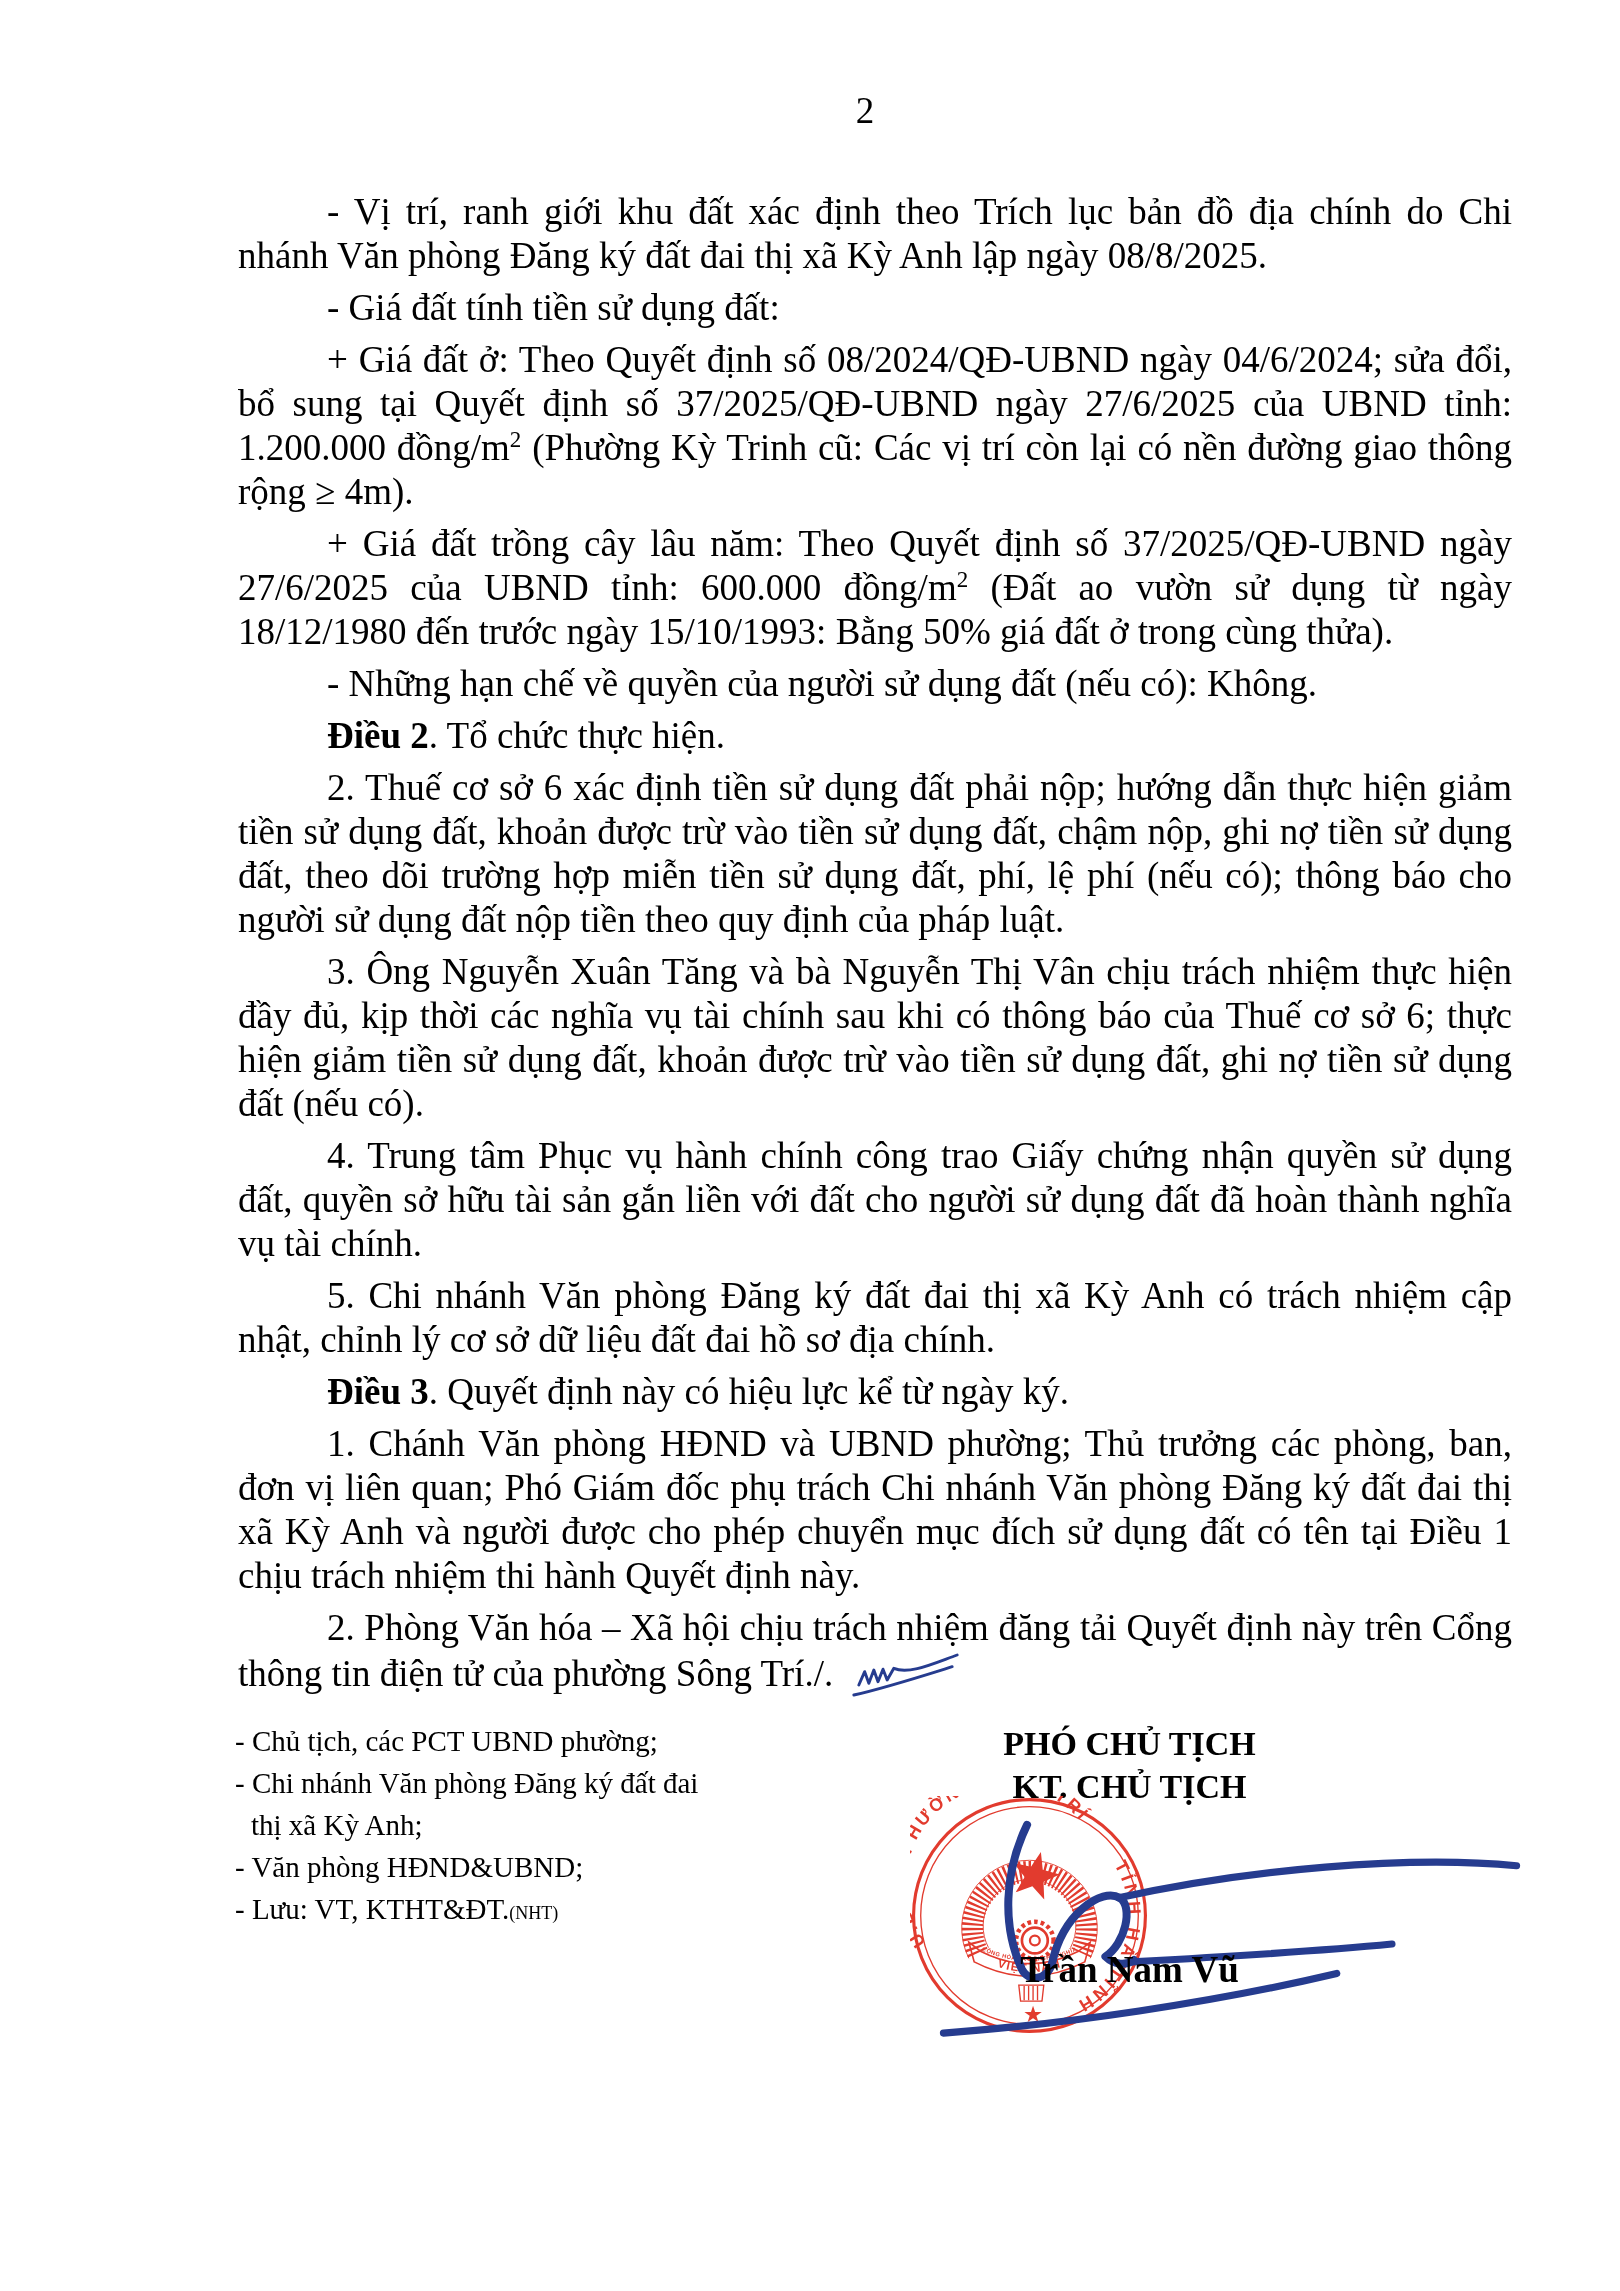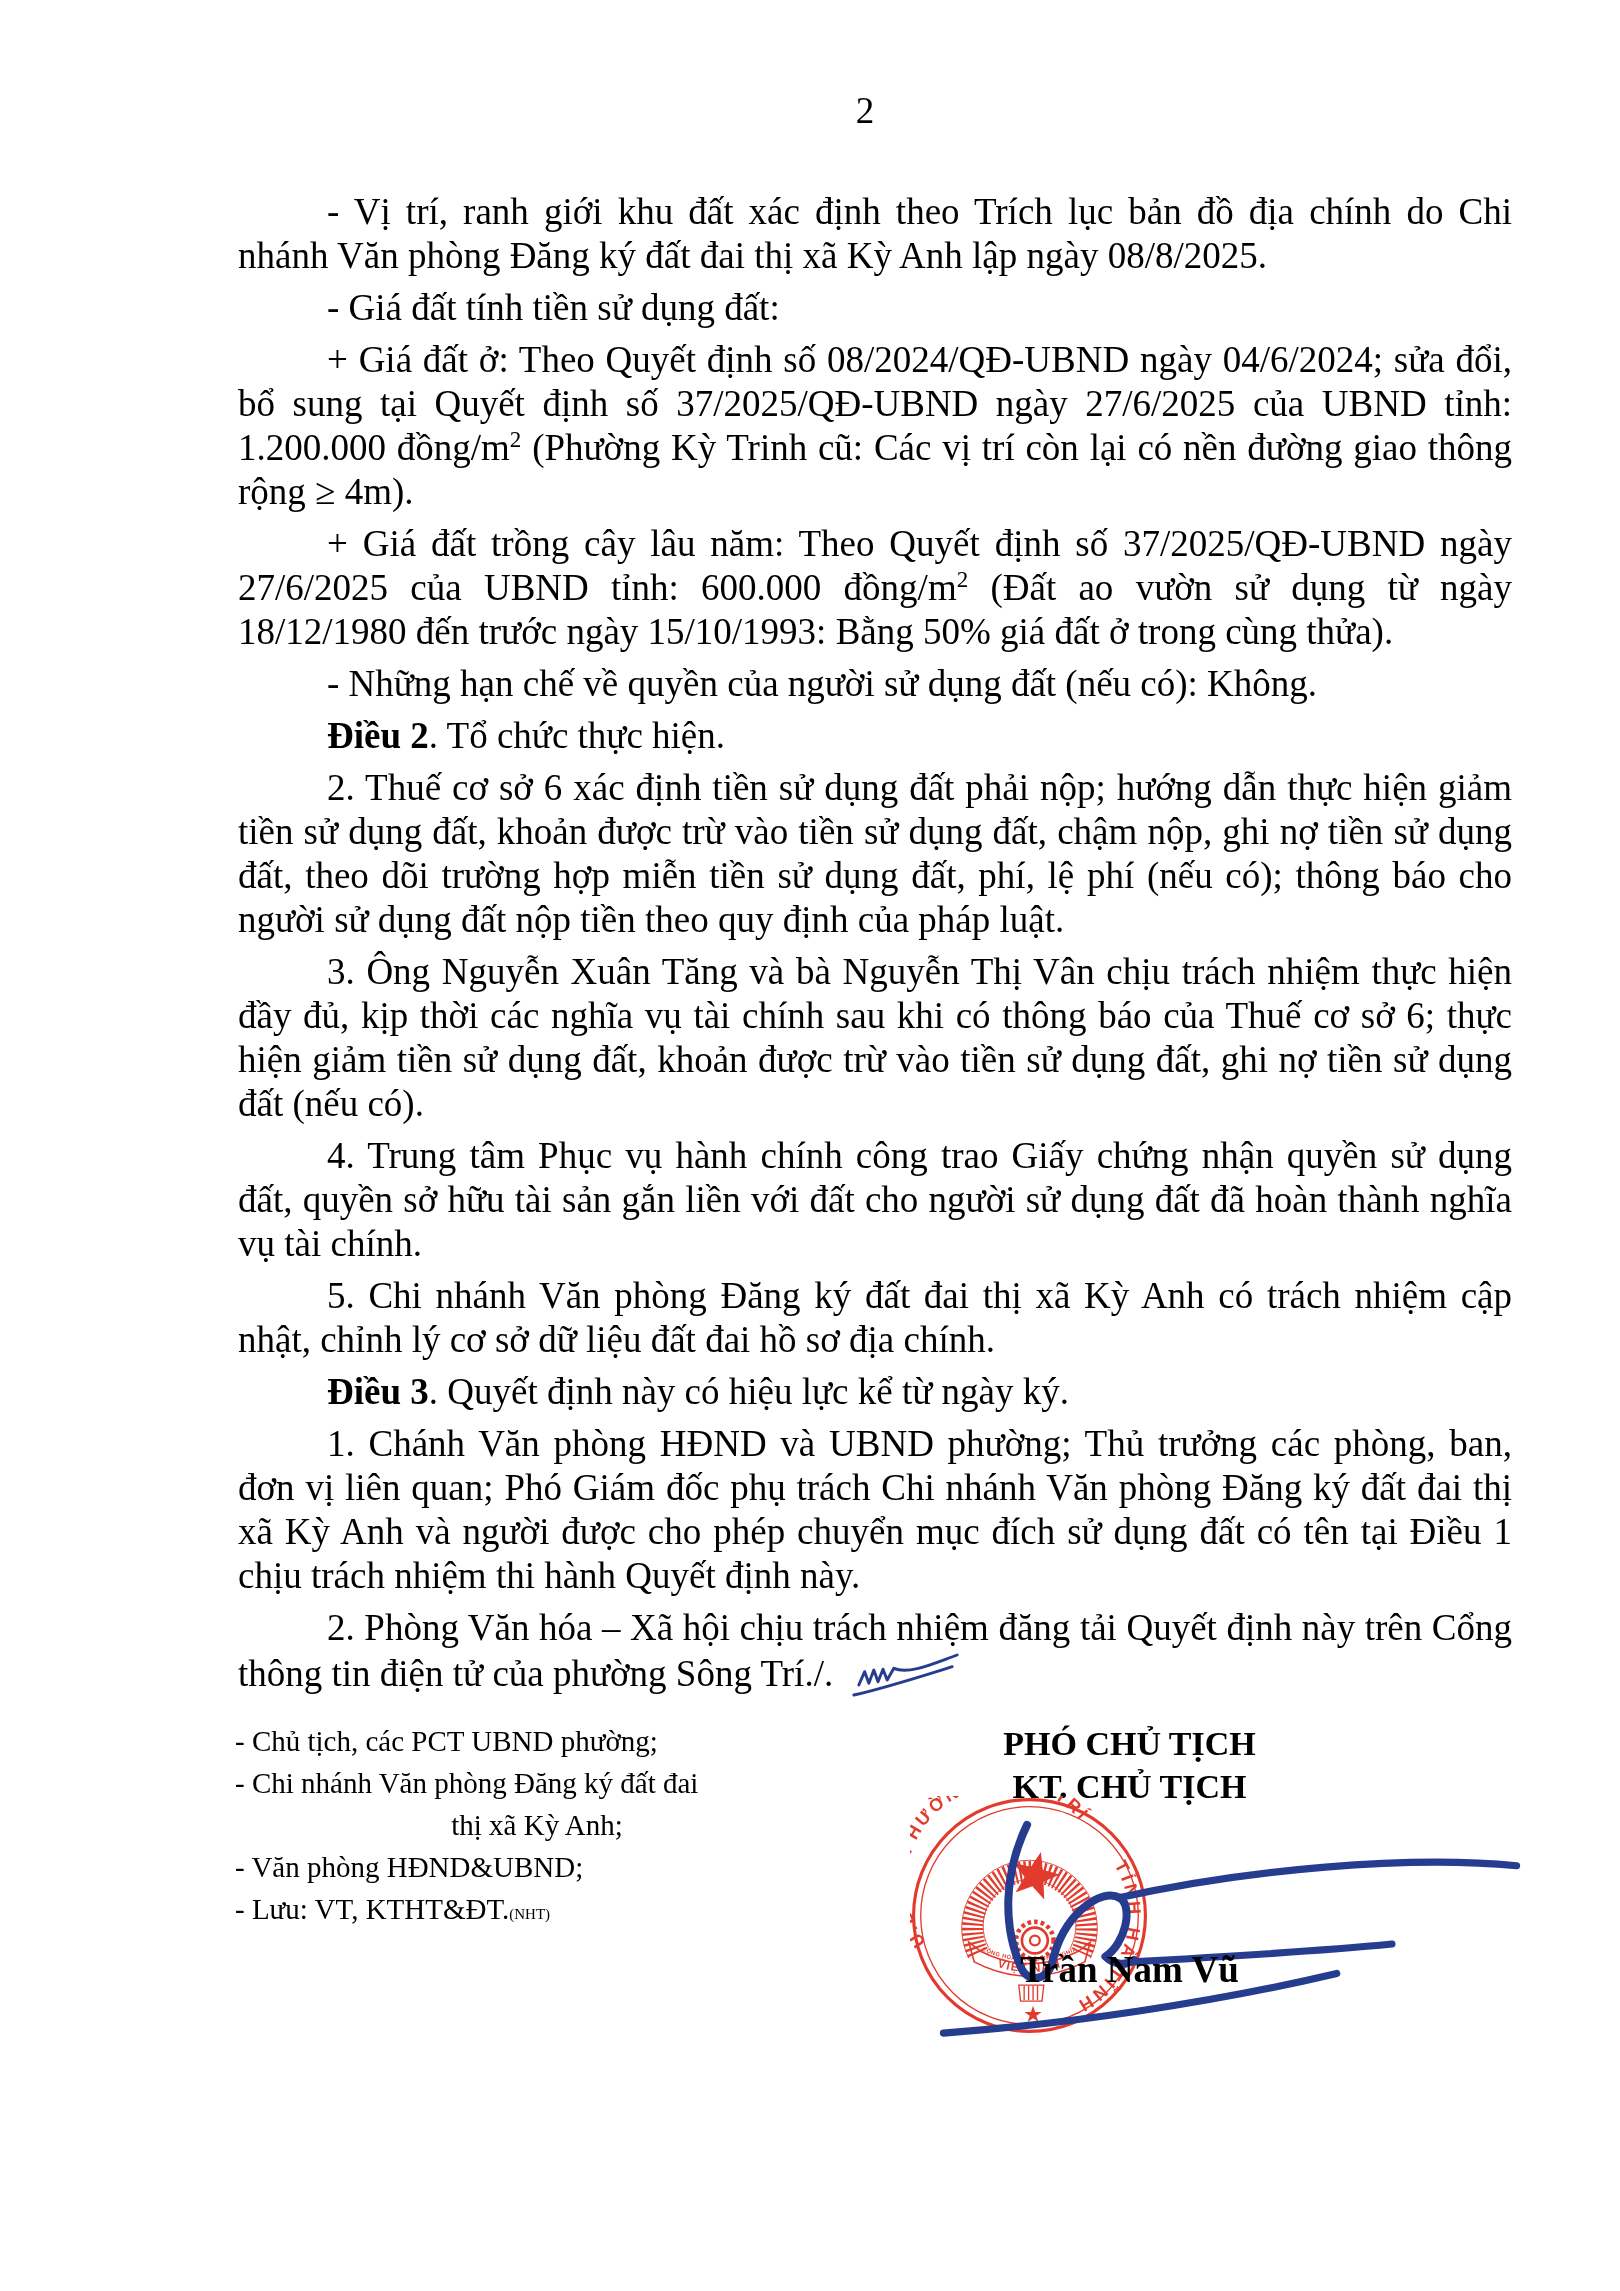--- a/index.html
+++ b/index.html
@@ -22,22 +22,22 @@
     margin:8px;font-size:37px;line-height:44px;
     text-align:justify;text-indent:89px;
   }
   .body-text .bold{font-weight:bold;}
   .body-text sup{font-size:23px;line-height:0;}
   .pen-squiggle{display:inline-block;width:134px;height:50px;vertical-align:-14.3px;margin-left:12.5px;}
   .recipients{position:absolute;left:235px;top:1720px;width:588px;}
   .recipients-label{font-size:31px;font-weight:bold;font-style:italic;}
   .recipients-colon{font-size:31px;}
   .recipient-item{font-size:29px;line-height:42px;white-space:nowrap;}
-  .recipient-item.indent{padding-left:16px;text-align:center;}
-  .small-note{font-size:15px;}
+  .recipient-item.indent{padding-left:16px;}
+  .small-note{font-size:18px;}
   .sign-block{position:absolute;left:898px;top:1722px;width:463px;text-align:center;}
   .sign-title{font-size:34px;font-weight:bold;line-height:43px;}
   .signer-name{
     position:absolute;left:898px;top:1948px;width:463px;
     text-align:center;font-size:37px;font-weight:bold;
   }
   .stamp{position:absolute;left:910px;top:1796px;width:239px;height:239px;}
   .signature-svg{position:absolute;left:838px;top:1791px;width:695px;height:267px;pointer-events:none;}
   .stamp-stroke{stroke:var(--stamp-color);fill:none;}
   .stamp-fill{fill:var(--stamp-color);stroke:none;}

